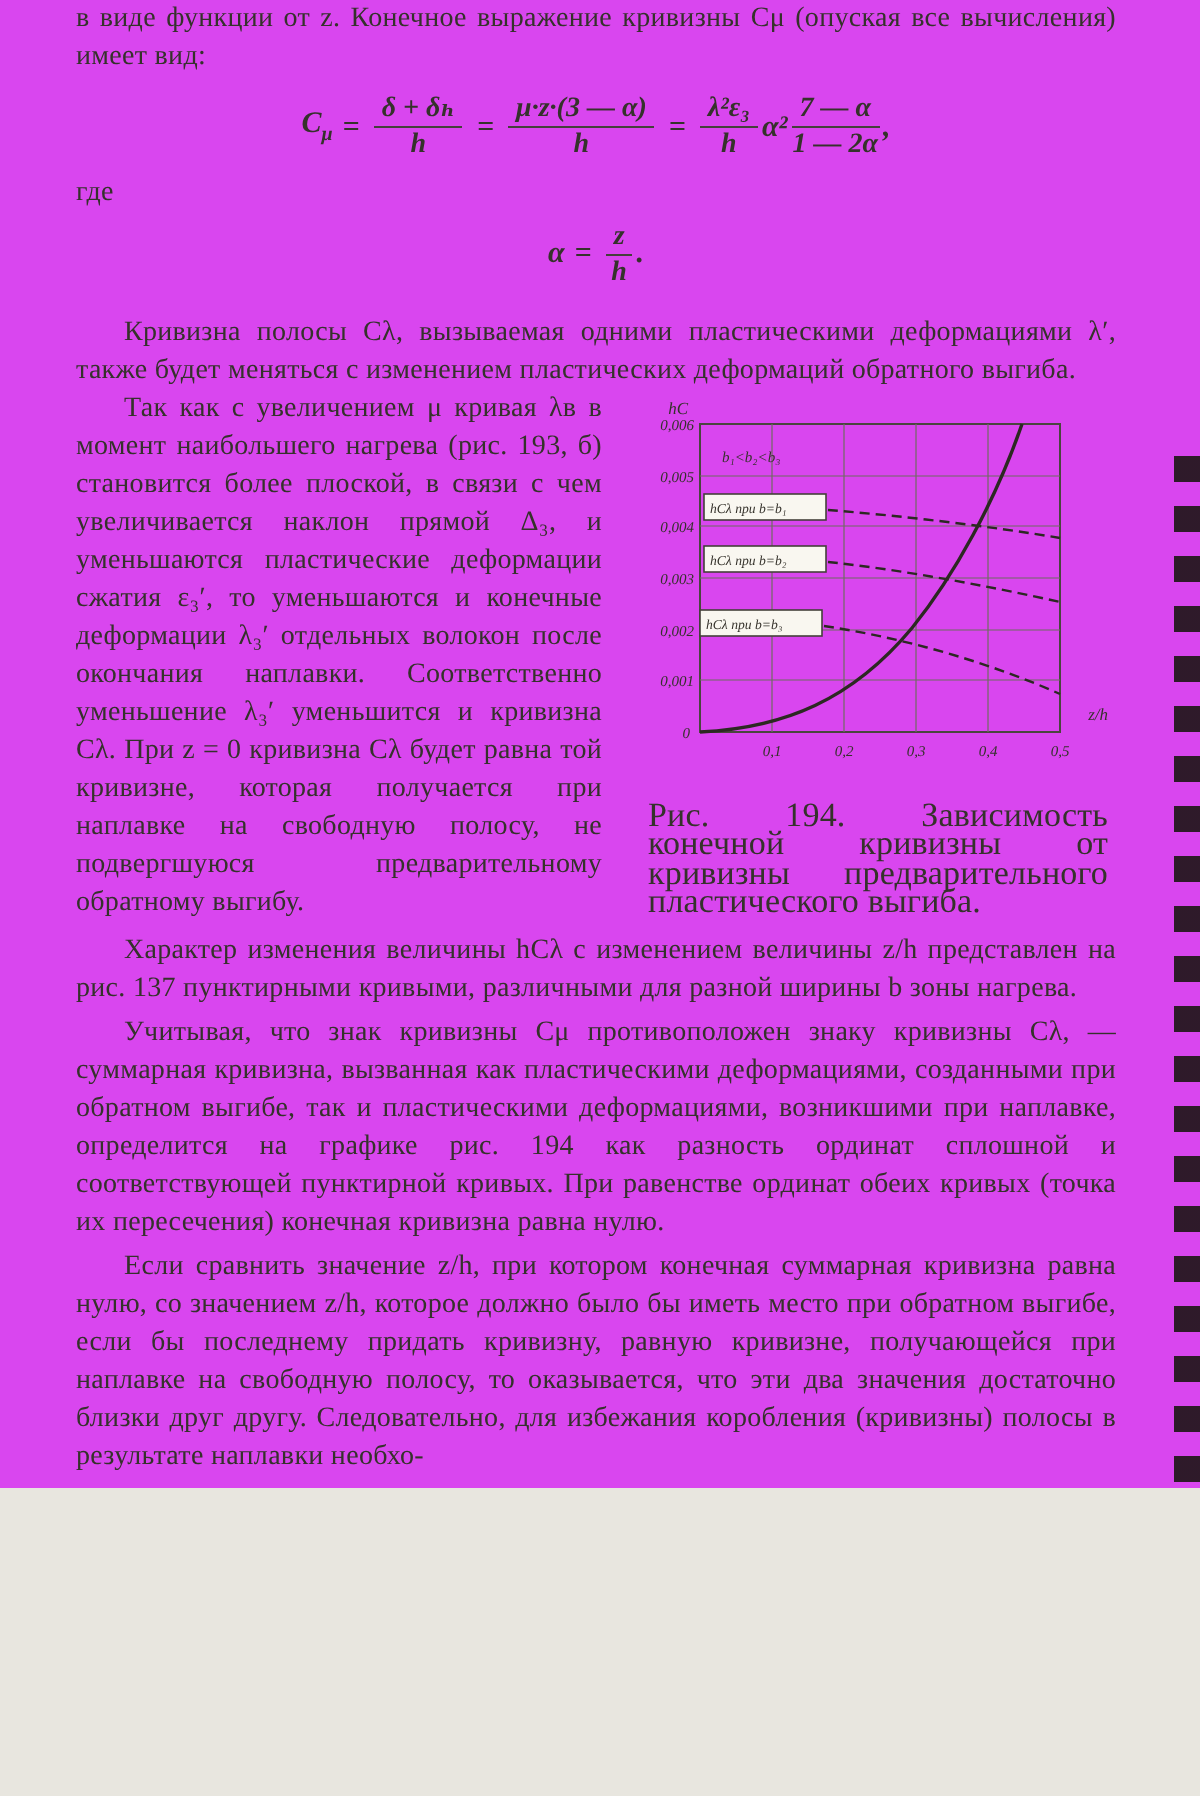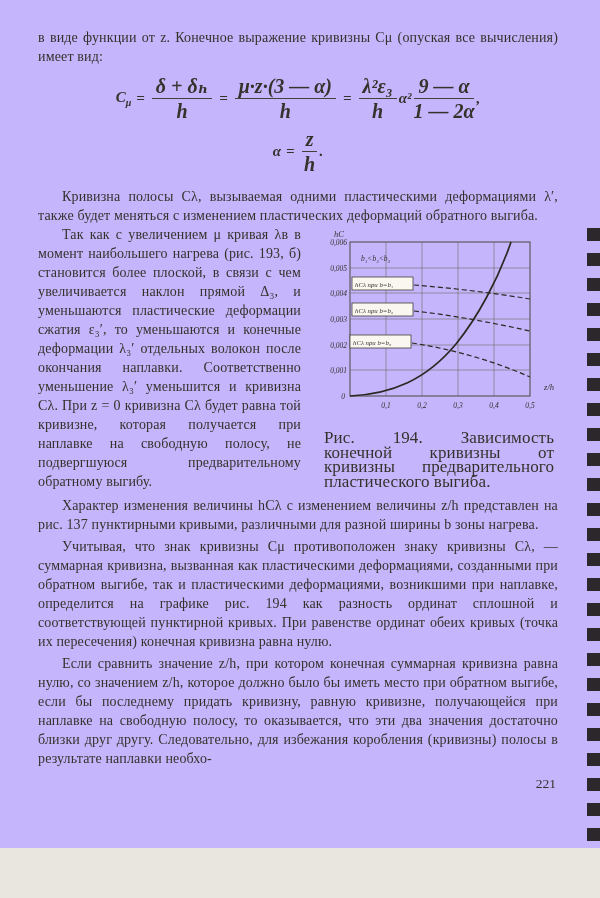--- a/index.html
+++ b/index.html
@@ -1,42 +1,42 @@
 <!DOCTYPE html>
 <html><head>
 <meta charset="utf-8">
 <style>
   html,body{margin:0;padding:0;}
   body{background:#e8e6df;}
   .page{
     position:relative;
-    width:600px;height:848px;
-    background:#c4b5fd;
+    width:600px;height:744px;
+    background:#d946ef;
     overflow:hidden;
     font-family:"Liberation Serif","DejaVu Serif",serif;
     color:#35322b;
     box-sizing:border-box;
-    padding:28px 42px 0 38px;
+    padding:0 42px 0 38px;
     font-size:14px;
     line-height:19px;
   }
   .para{margin:0;text-align:justify;letter-spacing:0.15px;}
   .indent{text-indent:24px;}
   .mt{margin-top:3px;}
   .formula-row{
     display:flex;justify-content:center;align-items:center;
     font-style:italic;font-size:15px;line-height:1.1;
     margin:9px 0 6px 0;
     font-weight:bold;
   }
   .mo{margin:0 5px;}
   .mi sub{font-size:10px;}
   .frac{
     display:inline-flex;flex-direction:column;align-items:center;
-    font-style:italic;margin:0 2px;font-size:20px;
+    font-style:italic;margin:0 2px;font-size:14px;
   }
   .frac .num{border-bottom:1px solid #44403a;padding:0 4px 1px 4px;}
   .frac .den{padding-top:1px;}
   .gde{margin:1px 0 0 0;text-indent:0;}
   .alpha-row{margin:5px 0 12px 0;}
   .fig{
     float:right;width:244px;margin:3px 0 4px 13px;
   }
   .fig svg{display:block;}
   .fig figcaption{
@@ -82,26 +82,27 @@
       <span class="num">μ·z·(3 — α)</span>
       <span class="den">h</span>
     </span>
     <span class="mo">=</span>
     <span class="frac">
       <span class="num">λ²ε₃</span>
       <span class="den">h</span>
     </span>
     <span class="mi">α²</span>
     <span class="frac">
-      <span class="num">9 — α</span>
+      <span class="num">7 — α</span>
       <span class="den">1 — 2α</span>
     </span>
     <span class="mi">,</span>
   </div>
 
+  <p class="para gde">где</p>
 
   <div class="formula-row alpha-row">
     <span class="mi">α</span>
     <span class="mo">=</span>
     <span class="frac">
       <span class="num">z</span>
       <span class="den">h</span>
     </span>
     <span class="mi">.</span>
   </div>

